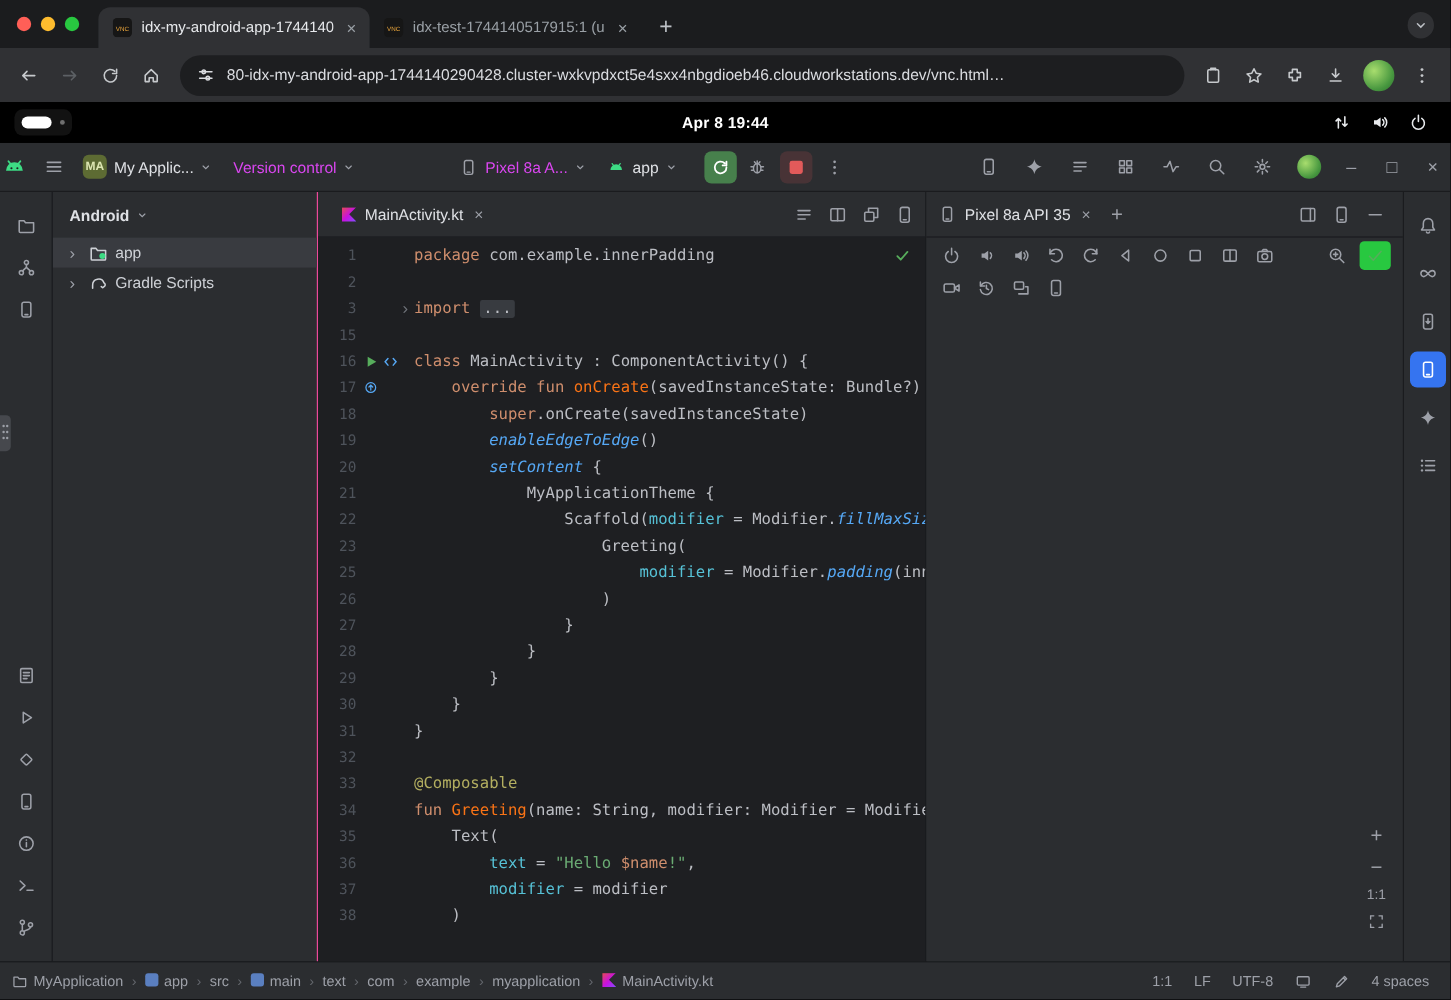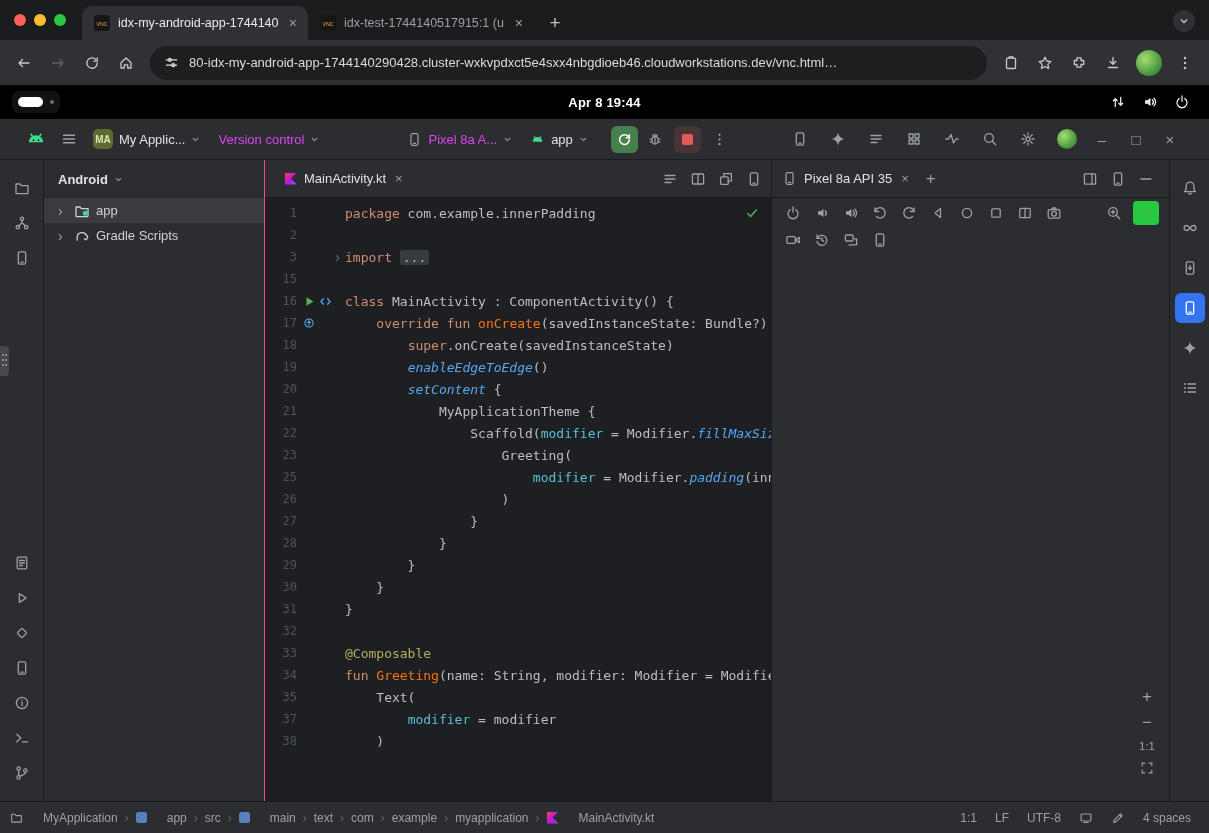--- a/index.html
+++ b/index.html
@@ -33,21 +33,21 @@
 .avatar.sm{width:20px;height:20px;margin:0 6px}
 
 .vncbar{height:34px;background:#000;position:relative;color:#fff}
 .vnc-clock{position:absolute;inset:0;display:flex;align-items:center;justify-content:center;font-weight:bold;font-size:13px;letter-spacing:.2px}
 .vnc-handle{position:absolute;left:12px;top:6px;width:48px;height:22px;background:#121212;border-radius:7px;display:flex;align-items:center;padding:0 6px;gap:7px}
 .vnc-pill{width:25px;height:10px;border-radius:5px;background:#fff}
 .vnc-dot{width:4px;height:4px;border-radius:50%;background:#6f6f6f}
 .vnc-tray{position:absolute;right:14px;top:0;height:100%;display:flex;align-items:center;gap:6px}
 .traybtn{color:#e8eaed;width:26px;height:26px}
 
-.stoolbar{height:41px;background:#2b2d30;border-bottom:1px solid #1a1b1e;display:flex;align-items:center;padding:0 24px;gap:4px;color:#dfe1e5;font-size:13px}
+.stoolbar{height:41px;background:#2b2d30;border-bottom:1px solid #1a1b1e;display:flex;align-items:center;padding:0 0;gap:4px;color:#dfe1e5;font-size:13px}
 .slogo{width:24px;height:24px;margin-right:4px}
 .widget{display:flex;align-items:center;gap:6px;padding:4px 7px;border-radius:4px;white-space:nowrap}
 .widget .lbl{color:#d946ef}
 .badge-ma{width:20px;height:20px;border-radius:5px;background:#5d6b33;color:#dde6b2;font-size:10px;font-weight:700;display:grid;place-items:center}
 .chv{color:#9da0a8}
 .gap1{width:66px}
 .runbtn{width:27px;height:27px;border-radius:6px;background:#47804c;color:#fff;display:grid;place-items:center;margin-left:12px}
 .stopbtn{width:27px;height:27px;border-radius:6px;background:rgba(226,90,90,.16);display:grid;place-items:center;margin:0 2px}
 .stop-square{width:11px;height:11px;border-radius:2px;background:#e25a5a}
 .sspacer{flex:1}
@@ -105,21 +105,21 @@
 .n1{top:170px;height:28px}.n2{top:208px;height:50px}
 .zoomctl{position:absolute;right:14px;bottom:26px;display:flex;flex-direction:column;align-items:center;gap:9px;color:#9da0a8}
 .zi{font-size:17px;line-height:1}
 .zs{font-size:11.5px}
 .rstrip{width:39px;display:flex;flex-direction:column;align-items:center;padding-top:8px}
 .rstrip .ibtn{border-radius:6px}
 .rstrip .ibtn.active{background:#3574f0;color:#fff}
 
 .statusbar{height:32px;background:#2b2d30;border-top:1px solid #1a1b1e;display:flex;align-items:center;padding:0 10px;color:#9da0a8;font-size:12px}
 .crumbs{display:flex;align-items:center;gap:7px;white-space:nowrap}
-.crumb{display:flex;align-items:center;gap:20px}
+.crumb{display:flex;align-items:flex-start;gap:5px}
 .csep{color:#63666c}
 .mod-ic{width:11px;height:11px;border-radius:2.5px;background:#5a7fc0;display:inline-block}
 .sbright{margin-left:auto;display:flex;align-items:center;gap:18px;padding-right:8px}
 .sbitem{display:inline-flex;align-items:center}
 </style>
 </head>
 <body>
 
 <div class="screen">
 
@@ -712,20 +712,25 @@
               <span class="lnum">34</span>
               <span class="lmark"></span>
               <span class="ctext"><span class="kw">fun</span><span class="pl"> </span><span class="fn">Greeting</span><span class="pl">(name: String, modifier: Modifier = Modifier) {</span></span>
             </div>
             <div class="cline">
               <span class="lnum">35</span>
               <span class="lmark"></span>
               <span class="ctext"><span class="pl">    Text(</span></span>
             </div>
             <div class="cline">
+              <span class="lnum">36</span>
+              <span class="lmark"></span>
+              <span class="ctext"><span class="pl">        </span><span class="na">text</span><span class="pl"> = </span><span class="str">"Hello </span><span class="tpl">$name</span><span class="str">!"</span><span class="pl">,</span></span>
+            </div>
+            <div class="cline">
               <span class="lnum">37</span>
               <span class="lmark"></span>
               <span class="ctext"><span class="pl">        </span><span class="na">modifier</span><span class="pl"> = modifier</span></span>
             </div>
             <div class="cline">
               <span class="lnum">38</span>
               <span class="lmark"></span>
               <span class="ctext"><span class="pl">    )</span></span>
             </div>
           </div>

